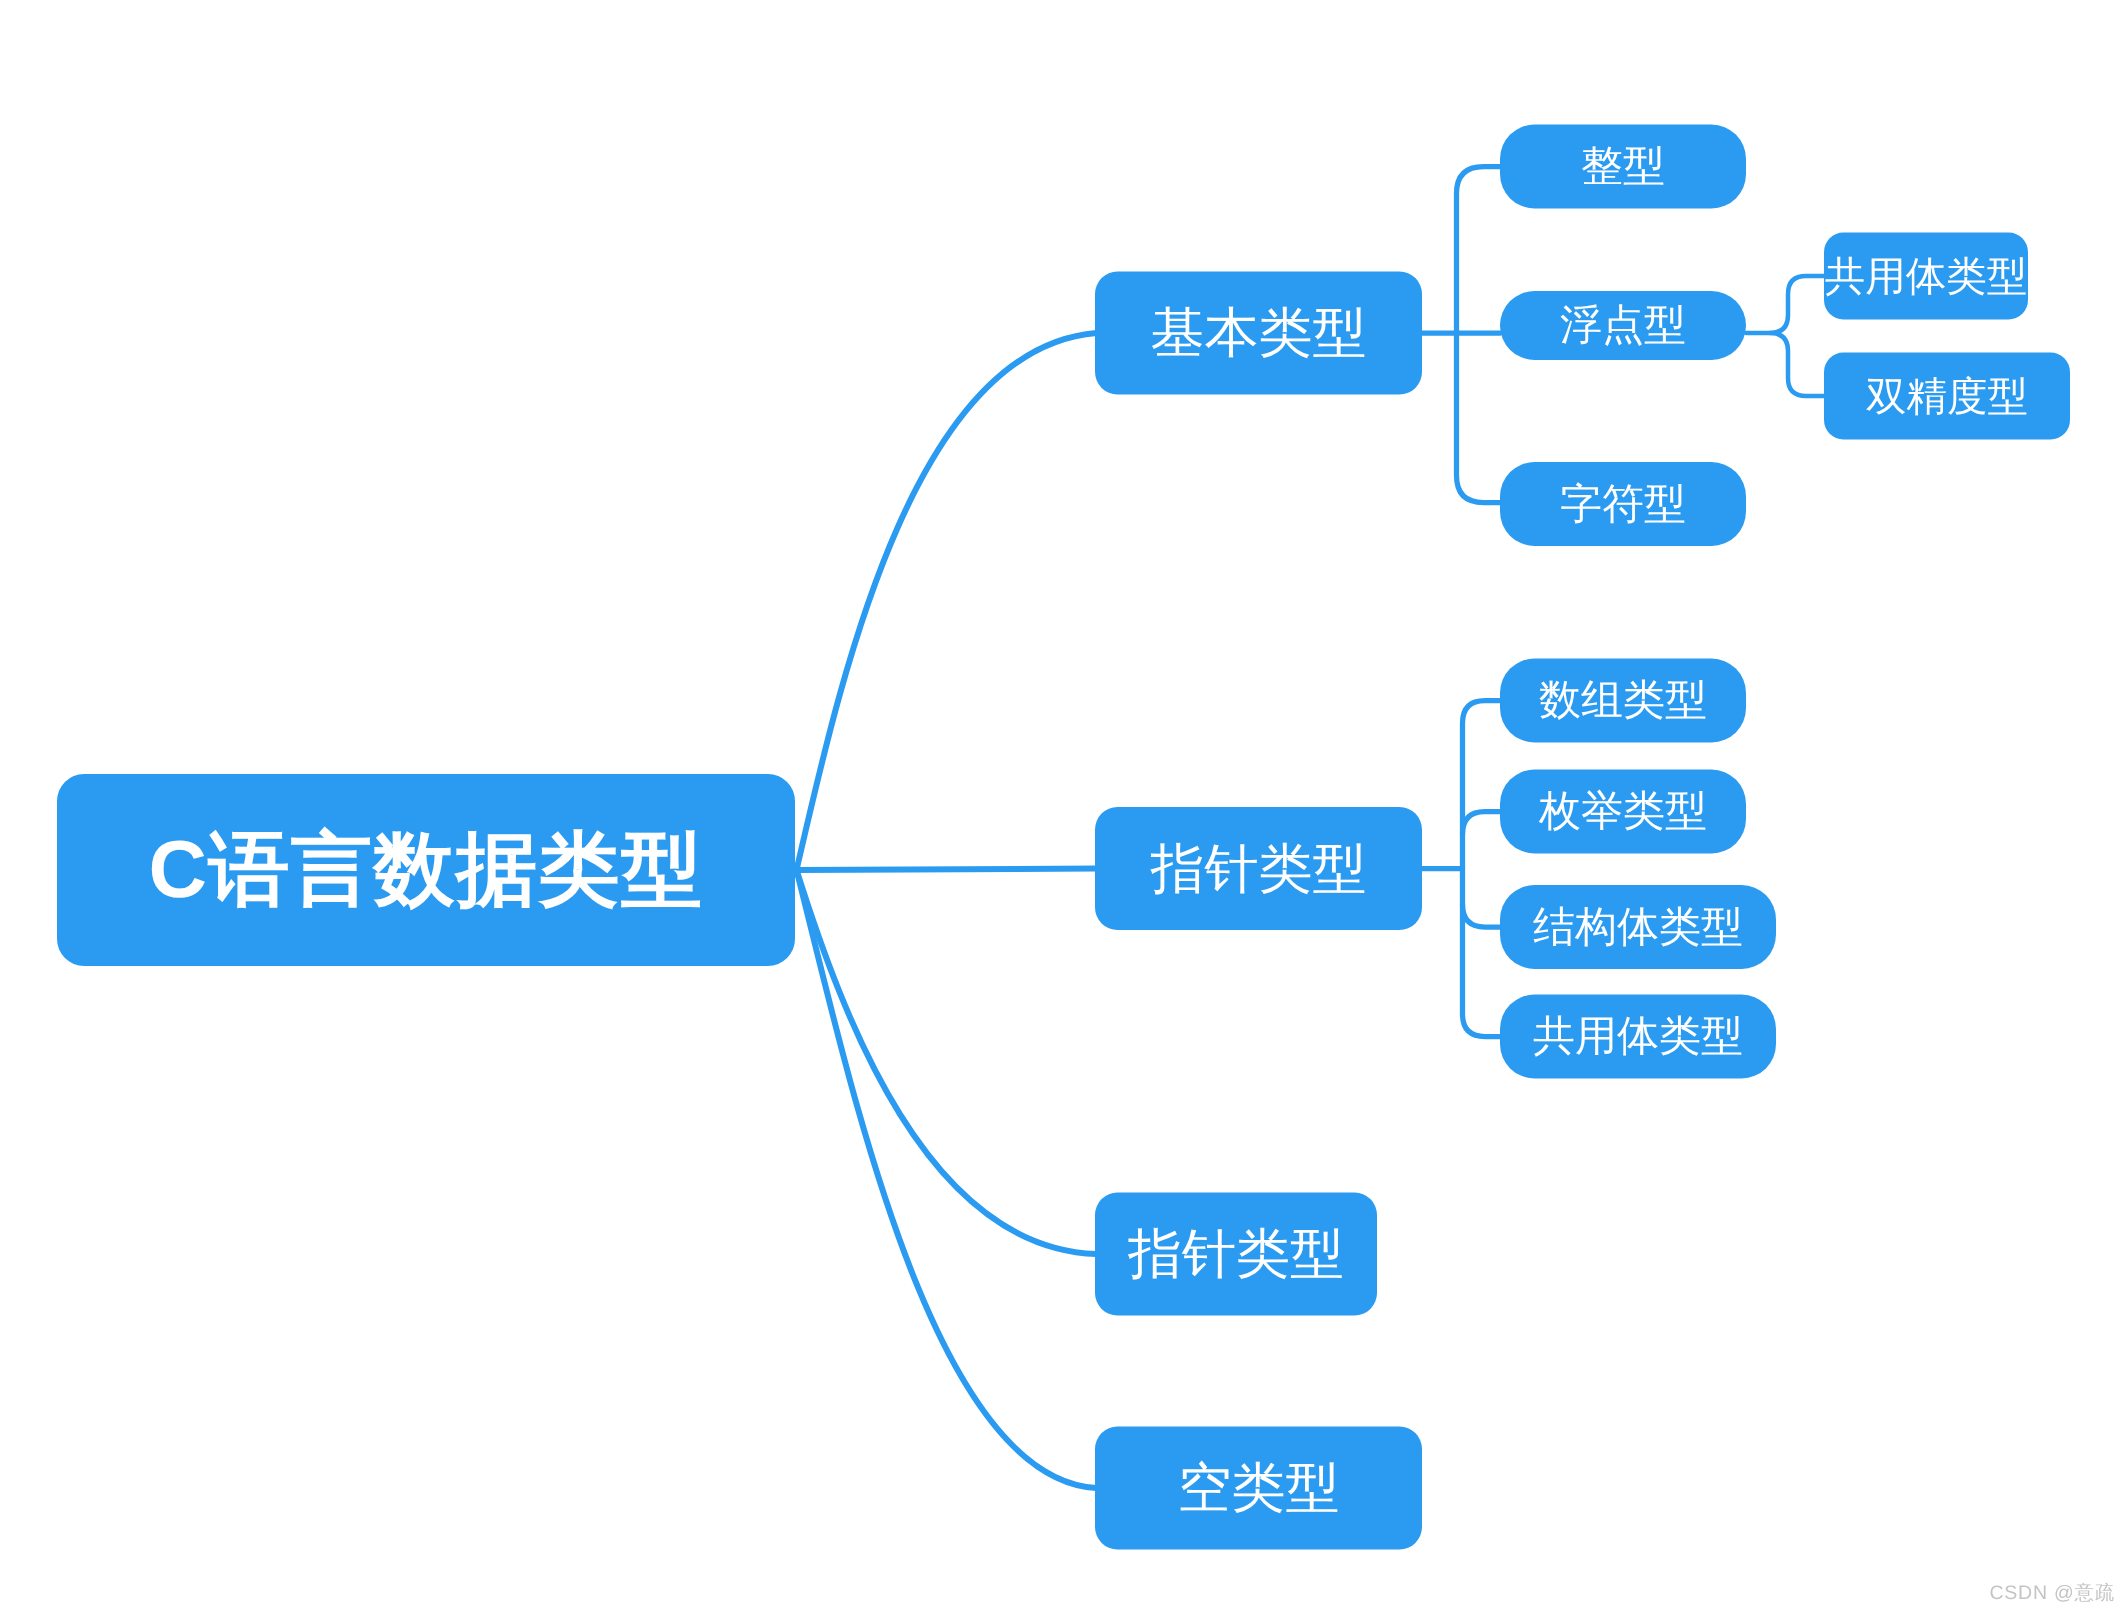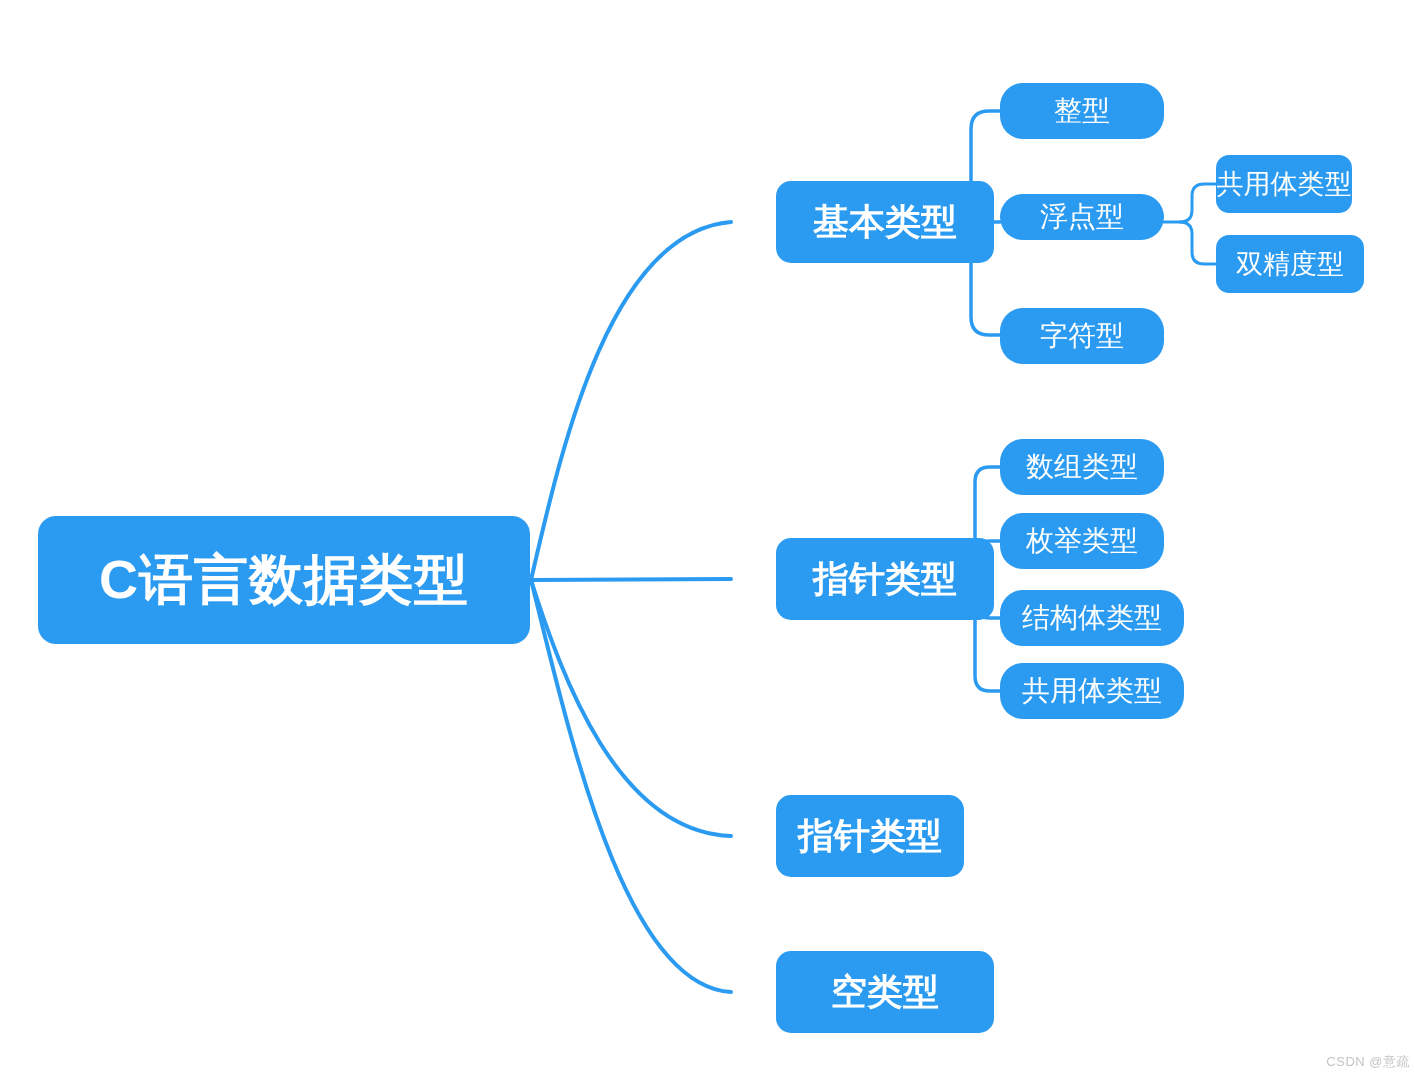--- a/index.html
+++ b/index.html
@@ -24,21 +24,21 @@
   .lv3 path{stroke-width:3px;}
   .node{
     position:absolute;
     display:flex;align-items:center;justify-content:center;
     background:var(--node-fill);
     color:var(--node-text);
     white-space:nowrap;
     box-sizing:border-box;
   }
   .node.root{font-size:54px;font-weight:700;border-radius:18px;letter-spacing:1px;}
-  .node.branch{font-size:36px;font-weight:700;border-radius:15px;margin-left:46px;}
+  .node.branch{font-size:36px;font-weight:400;border-radius:15px;}
   .node.leaf{font-size:28px;font-weight:400;border-radius:23px;}
   .node.sub{font-size:27px;font-weight:400;border-radius:13px;}
   .watermark{
     position:absolute;right:4px;bottom:8px;
     font-size:13px;color:var(--watermark);
     letter-spacing:0.5px;
   }
 </style>
 </head>
 <body>
@@ -70,21 +70,21 @@
     <path d="M 1164 222 L 1180 222 Q 1192 222 1192 210 L 1192 196 Q 1192 184 1204 184 H 1216"></path>
     <path d="M 1180 222 Q 1192 222 1192 234 L 1192 252 Q 1192 264 1204 264 H 1216"></path>
   </svg>
 
   <div class="node root" style="left:38px;top:516px;width:492px;height:128px">C语言数据类型</div>
 
   <div class="node branch" style="left:730px;top:181px;width:218px;height:82px">基本类型</div>
   <div class="node leaf" style="left:1000px;top:83px;width:164px;height:56px">整型</div>
   <div class="node leaf" style="left:1000px;top:194px;width:164px;height:46px">浮点型</div>
   <div class="node sub" style="left:1216px;top:155px;width:136px;height:58px">共用体类型</div>
-  <div class="node sub" style="left:1216px;top:235px;width:148px;height:58px">双精度型</div>
+  <div class="node sub" style="left:1216px;top:235px;width:164px;height:58px">双精度型</div>
   <div class="node leaf" style="left:1000px;top:308px;width:164px;height:56px">字符型</div>
 
   <div class="node branch" style="left:730px;top:538px;width:218px;height:82px">指针类型</div>
   <div class="node leaf" style="left:1000px;top:439px;width:164px;height:56px">数组类型</div>
   <div class="node leaf" style="left:1000px;top:513px;width:164px;height:56px">枚举类型</div>
   <div class="node leaf" style="left:1000px;top:590px;width:184px;height:56px">结构体类型</div>
   <div class="node leaf" style="left:1000px;top:663px;width:184px;height:56px">共用体类型</div>
 
   <div class="node branch" style="left:730px;top:795px;width:188px;height:82px">指针类型</div>
 

